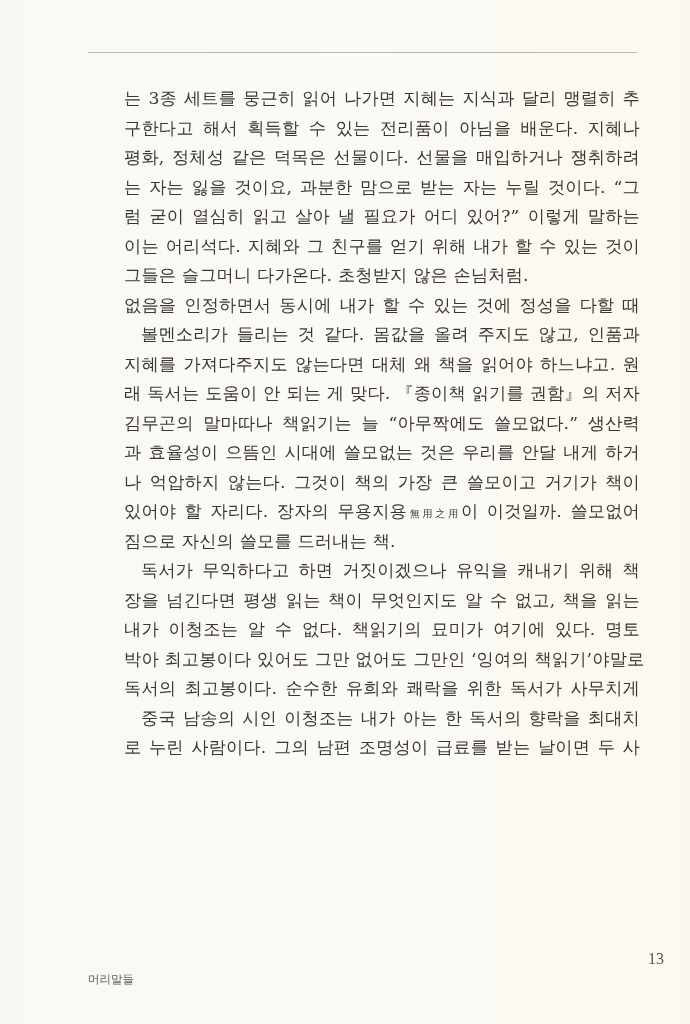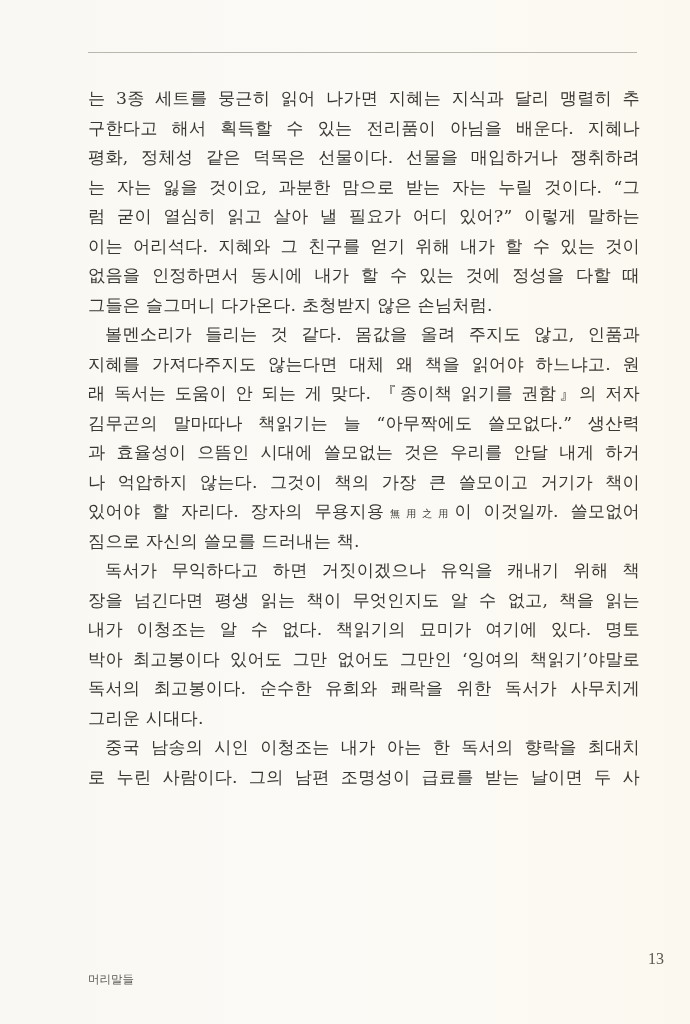--- a/index.html
+++ b/index.html
@@ -37,20 +37,21 @@
       font-size: 17.2px;
       line-height: 29.5px;
       letter-spacing: 0.2px;
     }
     .line {
       display: block;
       white-space: nowrap;
       height: 29.5px;
       text-align: justify;
       text-align-last: justify;
+      margin-left: 36px;
     }
     .line.last {
       text-align-last: left;
     }
     .line.indent {
       padding-left: 17px;
     }
     .hanja {
       font-size: 10px;
       letter-spacing: 0;
@@ -80,35 +81,34 @@
 <div class="page">
   <div class="top-rule"></div>
 
   <div class="body-text">
     <span class="line">는 3종 세트를 뭉근히 읽어 나가면 지혜는 지식과 달리 맹렬히 추</span>
     <span class="line">구한다고 해서 획득할 수 있는 전리품이 아님을 배운다. 지혜나</span>
     <span class="line">평화, 정체성 같은 덕목은 선물이다. 선물을 매입하거나 쟁취하려</span>
     <span class="line">는 자는 잃을 것이요, 과분한 맘으로 받는 자는 누릴 것이다. “그</span>
     <span class="line">럼 굳이 열심히 읽고 살아 낼 필요가 어디 있어?” 이렇게 말하는</span>
     <span class="line">이는 어리석다. 지혜와 그 친구를 얻기 위해 내가 할 수 있는 것이</span>
+    <span class="line last">그들은 슬그머니 다가온다. 초청받지 않은 손님처럼.</span>
     <span class="line">없음을 인정하면서 동시에 내가 할 수 있는 것에 정성을 다할 때</span>
-    <span class="line last">그들은 슬그머니 다가온다. 초청받지 않은 손님처럼.</span>
     <span class="line indent">볼멘소리가 들리는 것 같다. 몸값을 올려 주지도 않고, 인품과</span>
     <span class="line">지혜를 가져다주지도 않는다면 대체 왜 책을 읽어야 하느냐고. 원</span>
     <span class="line">래 독서는 도움이 안 되는 게 맞다. 『종이책 읽기를 권함』의 저자</span>
     <span class="line">김무곤의 말마따나 책읽기는 늘 “아무짝에도 쓸모없다.” 생산력</span>
     <span class="line">과 효율성이 으뜸인 시대에 쓸모없는 것은 우리를 안달 내게 하거</span>
     <span class="line">나 억압하지 않는다. 그것이 책의 가장 큰 쓸모이고 거기가 책이</span>
     <span class="line"><span>있어야 할 자리다. 장자의 무용지용</span><span class="hanja">無用之用</span><span>이 이것일까. 쓸모없어</span></span>
     <span class="line last">짐으로 자신의 쓸모를 드러내는 책.</span>
     <span class="line indent">독서가 무익하다고 하면 거짓이겠으나 유익을 캐내기 위해 책</span>
     <span class="line">장을 넘긴다면 평생 읽는 책이 무엇인지도 알 수 없고, 책을 읽는</span>
     <span class="line">내가 이청조는 알 수 없다. 책읽기의 묘미가 여기에 있다. 명토</span>
     <span class="line">박아 최고봉이다 있어도 그만 없어도 그만인 ‘잉여의 책읽기’야말로</span>
     <span class="line">독서의 최고봉이다. 순수한 유희와 쾌락을 위한 독서가 사무치게</span>
-    <span class="line last">그리운 시대다.</span>
     <span class="line indent">중국 남송의 시인 이청조는 내가 아는 한 독서의 향락을 최대치</span>
     <span class="line">로 누린 사람이다. 그의 남편 조명성이 급료를 받는 날이면 두 사</span>
   </div>
 
   <div class="footer-left">머리말들</div>
   <div class="footer-right">13</div>
 </div>
 
 </body></html>

